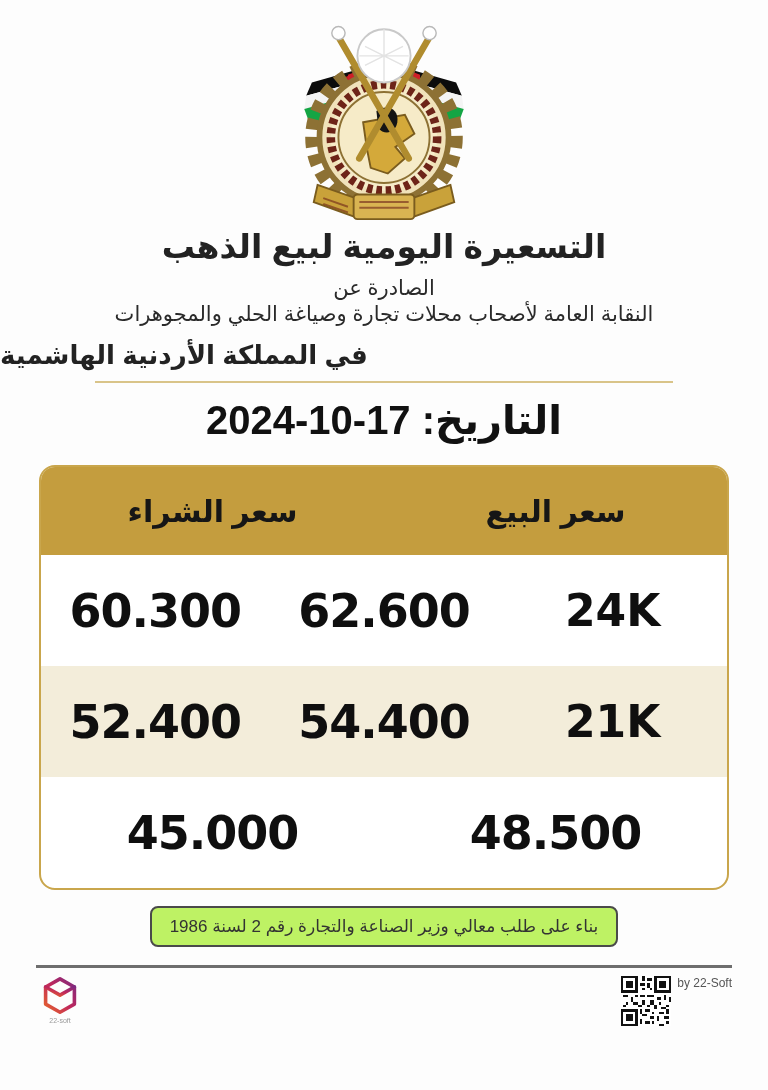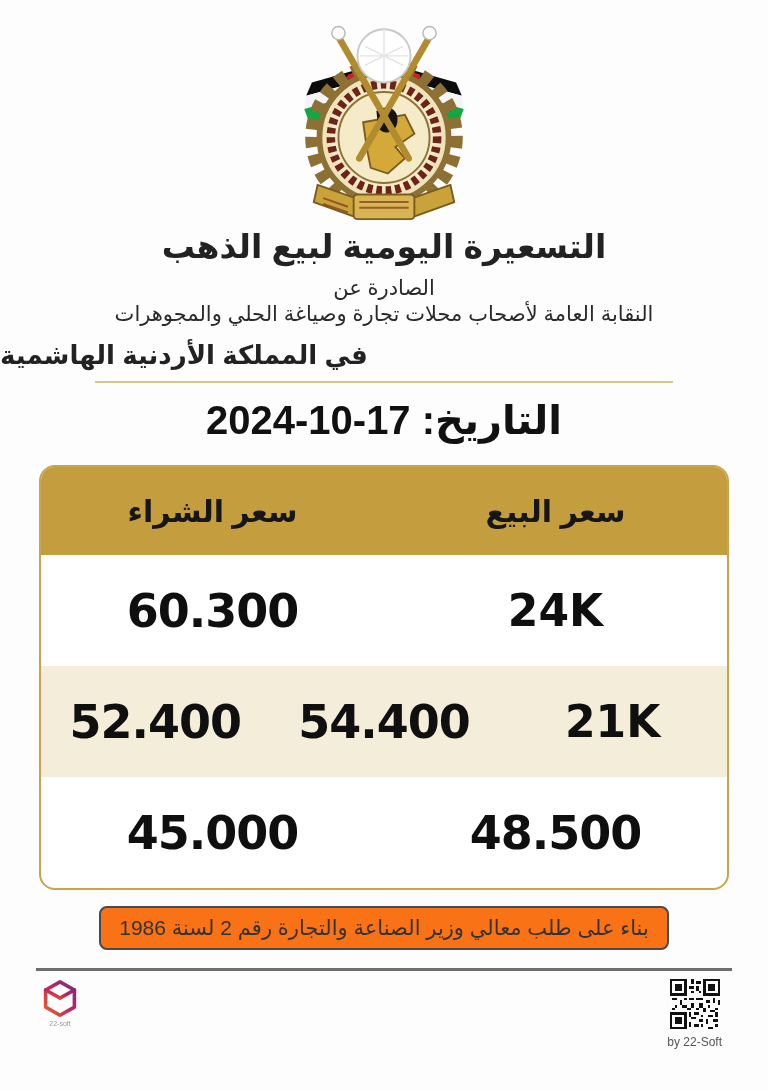--- a/index.html
+++ b/index.html
@@ -29,29 +29,29 @@
   .row{display:flex;height:111px;align-items:center;}
   .row.alt{background:#f3edda;}
   .cell{flex:1;text-align:center;}
   .num{font-family:"DejaVu Sans","Liberation Sans",sans-serif;font-size:46px;font-weight:bold;color:#0f0f0f;letter-spacing:-1px;}
   .karat{font-family:"DejaVu Sans","Liberation Sans",sans-serif;font-size:44px;font-weight:bold;color:#0f0f0f;}
 
   
   .note-wrap{display:flex;justify-content:center;margin-top:16px;}
   .note{
     direction:rtl;border:2px solid #4a4a4a;border-radius:8px;
-    padding:8px 18px;font-size:21px;color:#333;background:#f97316;
+    padding:8px 18px;font-size:17px;color:#333;background:#bef264;
   }
 
   
   .foot-line{width:696px;height:3px;background:#6e6e6e;margin:18px auto 8px;}
   .foot-row{width:700px;margin:0 auto;display:flex;justify-content:space-between;align-items:flex-start;}
   .brand{display:flex;flex-direction:column;align-items:center;margin-left:8px;}
   .brand-caption{font-size:7px;color:#9a9a9a;margin-top:1px;}
-  .credit-group{display:flex;align-items:center;gap:6px;margin-right:12px;flex-direction:column;}
+  .credit-group{display:flex;align-items:flex-start;gap:6px;margin-right:2px;}
   .credit{font-size:12px;color:#555;}
 </style>
 </head>
 <body>
 
 <div class="page">
 
   <div class="logo-wrap">
     <svg width="190" height="205" viewBox="0 0 200 216" aria-hidden="true">
 
@@ -105,20 +105,21 @@
   <div class="divider"></div>
   <div class="date">التاريخ: 17-10-2024</div>
 
   <div class="price-table">
     <div class="thead">
       <div class="cell">سعر البيع</div>
       <div class="cell">سعر الشراء</div>
     </div>
     <div class="row">
       <div class="cell karat">24K</div>
+      <div class="cell num">62.600</div>
       <div class="cell num">60.300</div>
     </div>
     <div class="row alt">
       <div class="cell karat">21K</div>
       <div class="cell num">54.400</div>
       <div class="cell num">52.400</div>
     </div>
     <div class="row">
       <div class="cell num">48.500</div>
       <div class="cell num">45.000</div>

